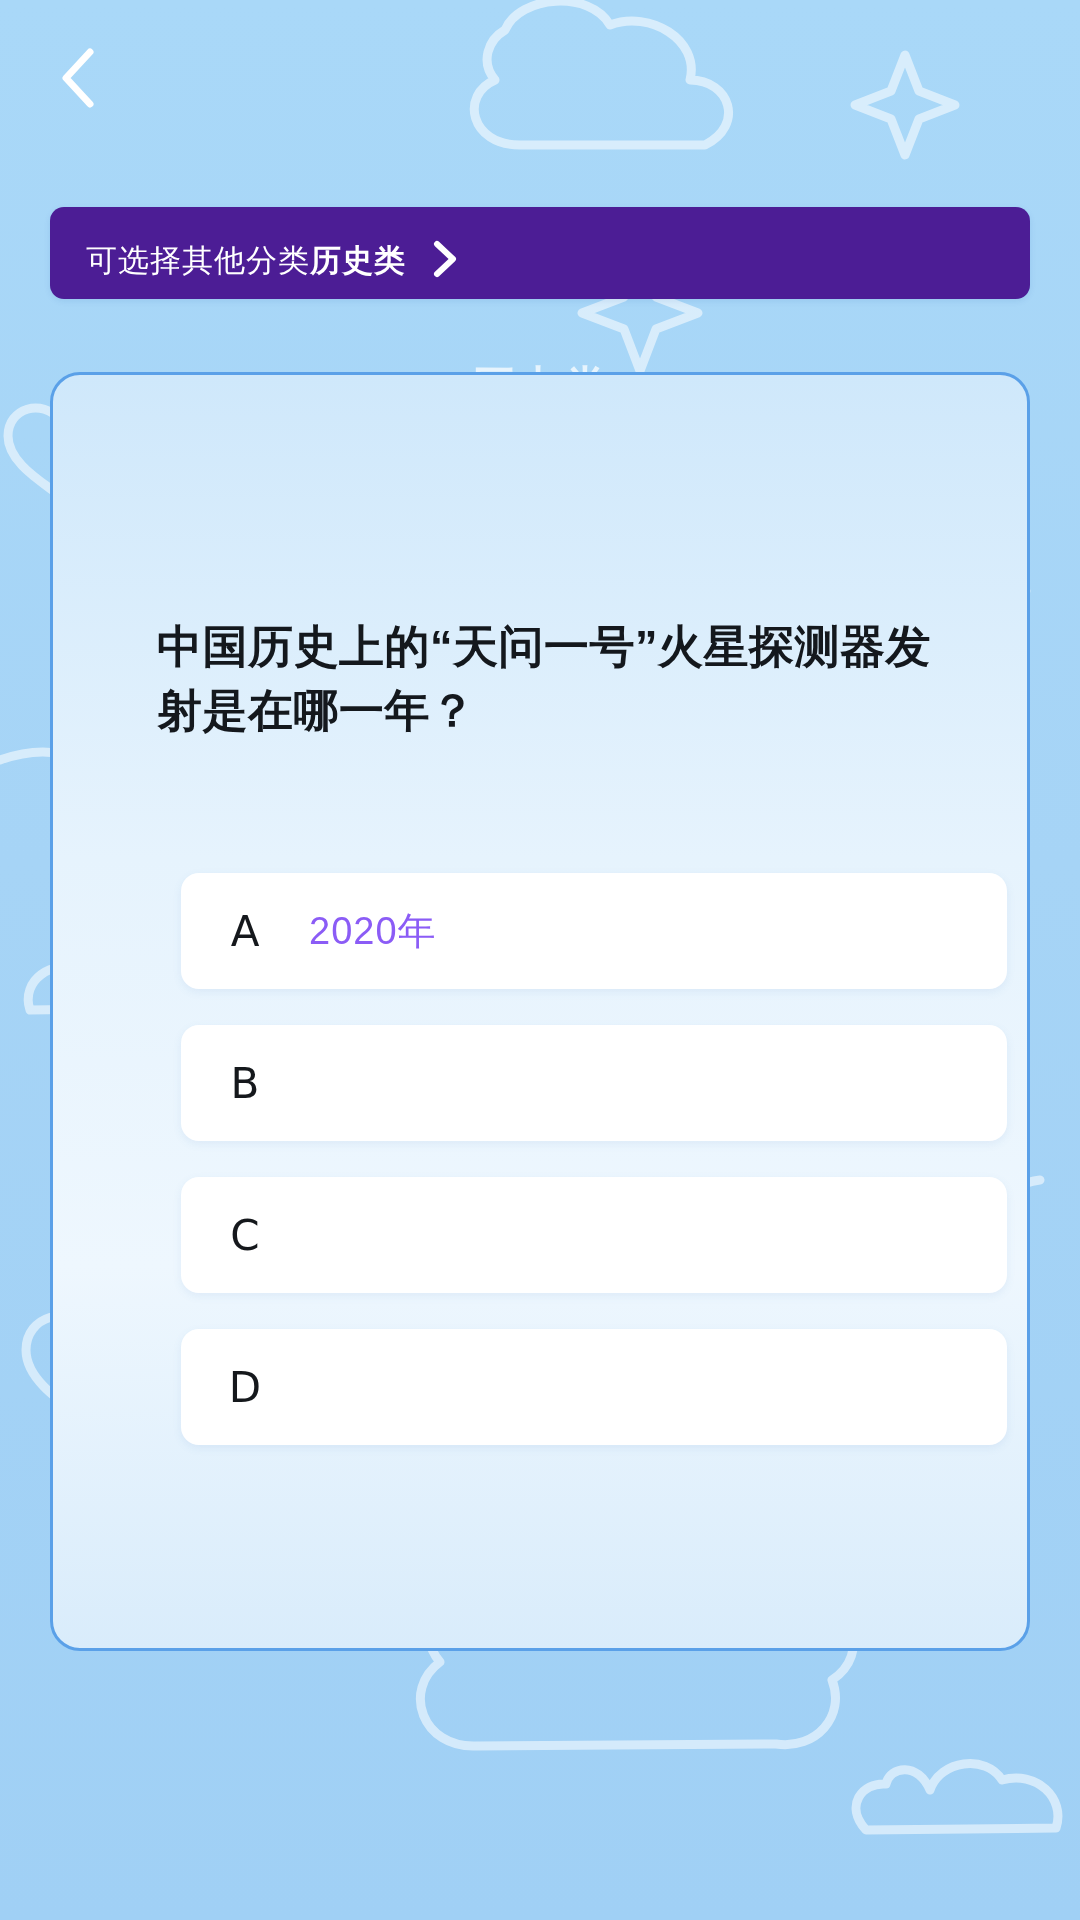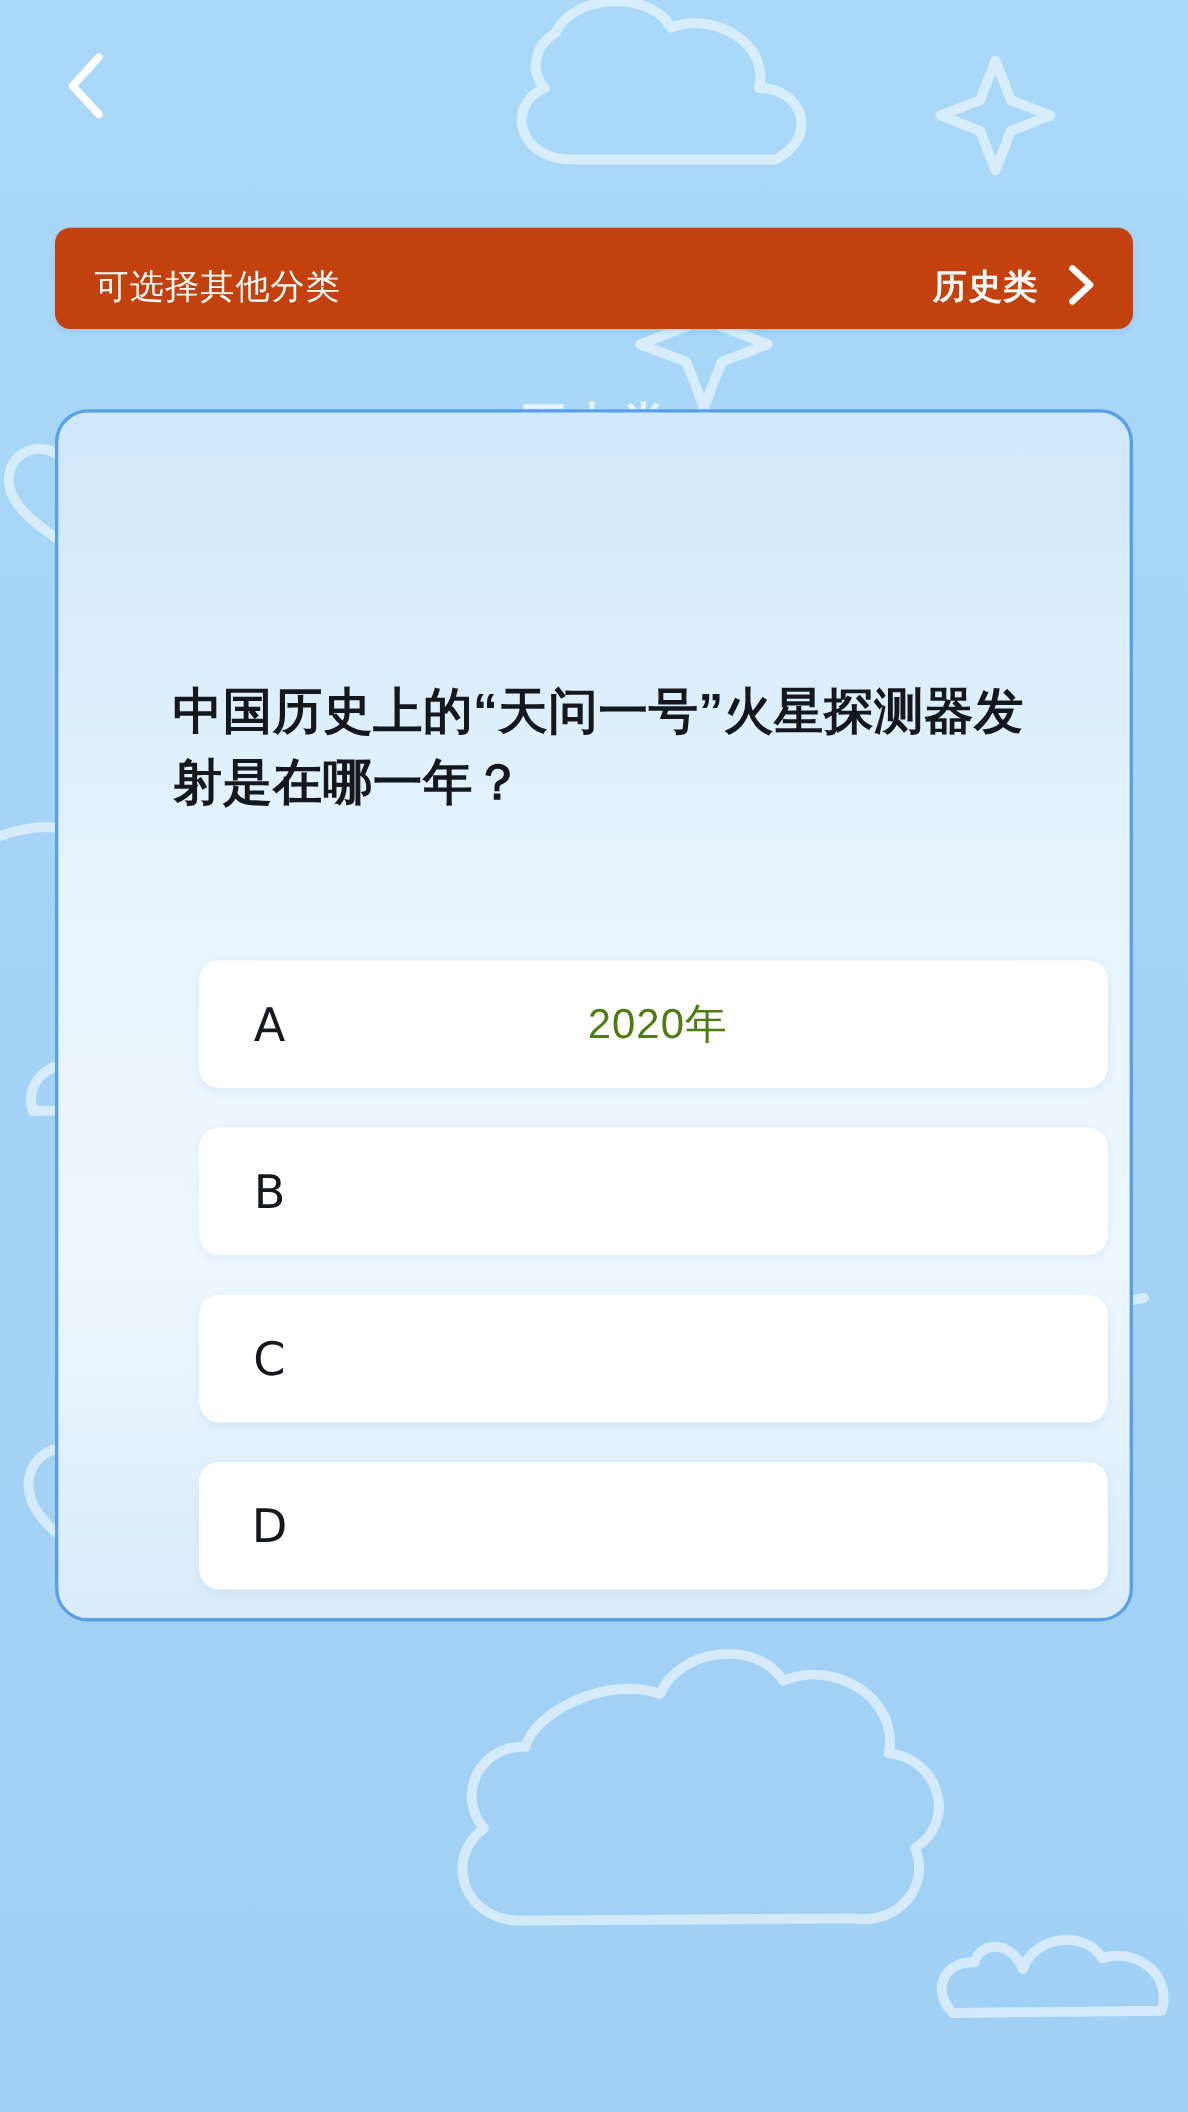--- a/index.html
+++ b/index.html
@@ -36,25 +36,24 @@
     z-index: 20;
   }
 
   
   #category-bar {
     position: absolute;
     left: 50px;
     top: 207px;
     width: 980px;
     height: 92px;
-    background: #c2410c;
+    background: #4c1d95;
     border-radius: 14px;
     display: flex;
     align-items: center;
-    justify-content: space-between;
     padding: 16px 34px 0 36px;
     z-index: 15;
     box-shadow: 0 2px 6px rgba(20,80,160,0.10);
   }
   #category-bar .cat-left {
     color: #ffffff;
     font-size: 31px;
     letter-spacing: 1px;
   }
   #category-bar .cat-right {
@@ -82,21 +81,21 @@
     letter-spacing: 3px;
     z-index: 12;
   }
 
   
   #quiz-card {
     position: absolute;
     left: 50px;
     top: 372px;
     width: 980px;
-    height: 1102px;
+    height: 1279px;
     border-radius: 30px;
     border: 3px solid #5aa0e8;
     background: linear-gradient(180deg, #cfe8fb 0%, #e6f3fd 38%, #eef7fe 70%, #d9ecfb 100%);
     z-index: 14;
     overflow: hidden;
   }
 
   #question-text {
     position: absolute;
     left: 104px;
@@ -127,24 +126,23 @@
   .option-row:last-child { margin-bottom: 0; }
   .option-letter {
     width: 128px;
     text-align: center;
     font-size: 42px;
     color: #15181c;
     font-family: "DejaVu Sans", "Liberation Sans", sans-serif;
   }
   .option-label {
     flex: 1;
-    text-align: center;
     padding-right: 120px;
     font-size: 38px;
-    color: #4d7c0f;
+    color: #8b5cf6;
     letter-spacing: 1px;
   }
 </style>
 </head>
 <body>
 
 <div id="bg-layer">
   <svg width="1080" height="1920" viewBox="0 0 1080 1920" aria-hidden="true">
     <g fill="none" stroke="#ffffff" stroke-opacity="0.55" stroke-width="9" stroke-linecap="round" stroke-linejoin="round">
 

